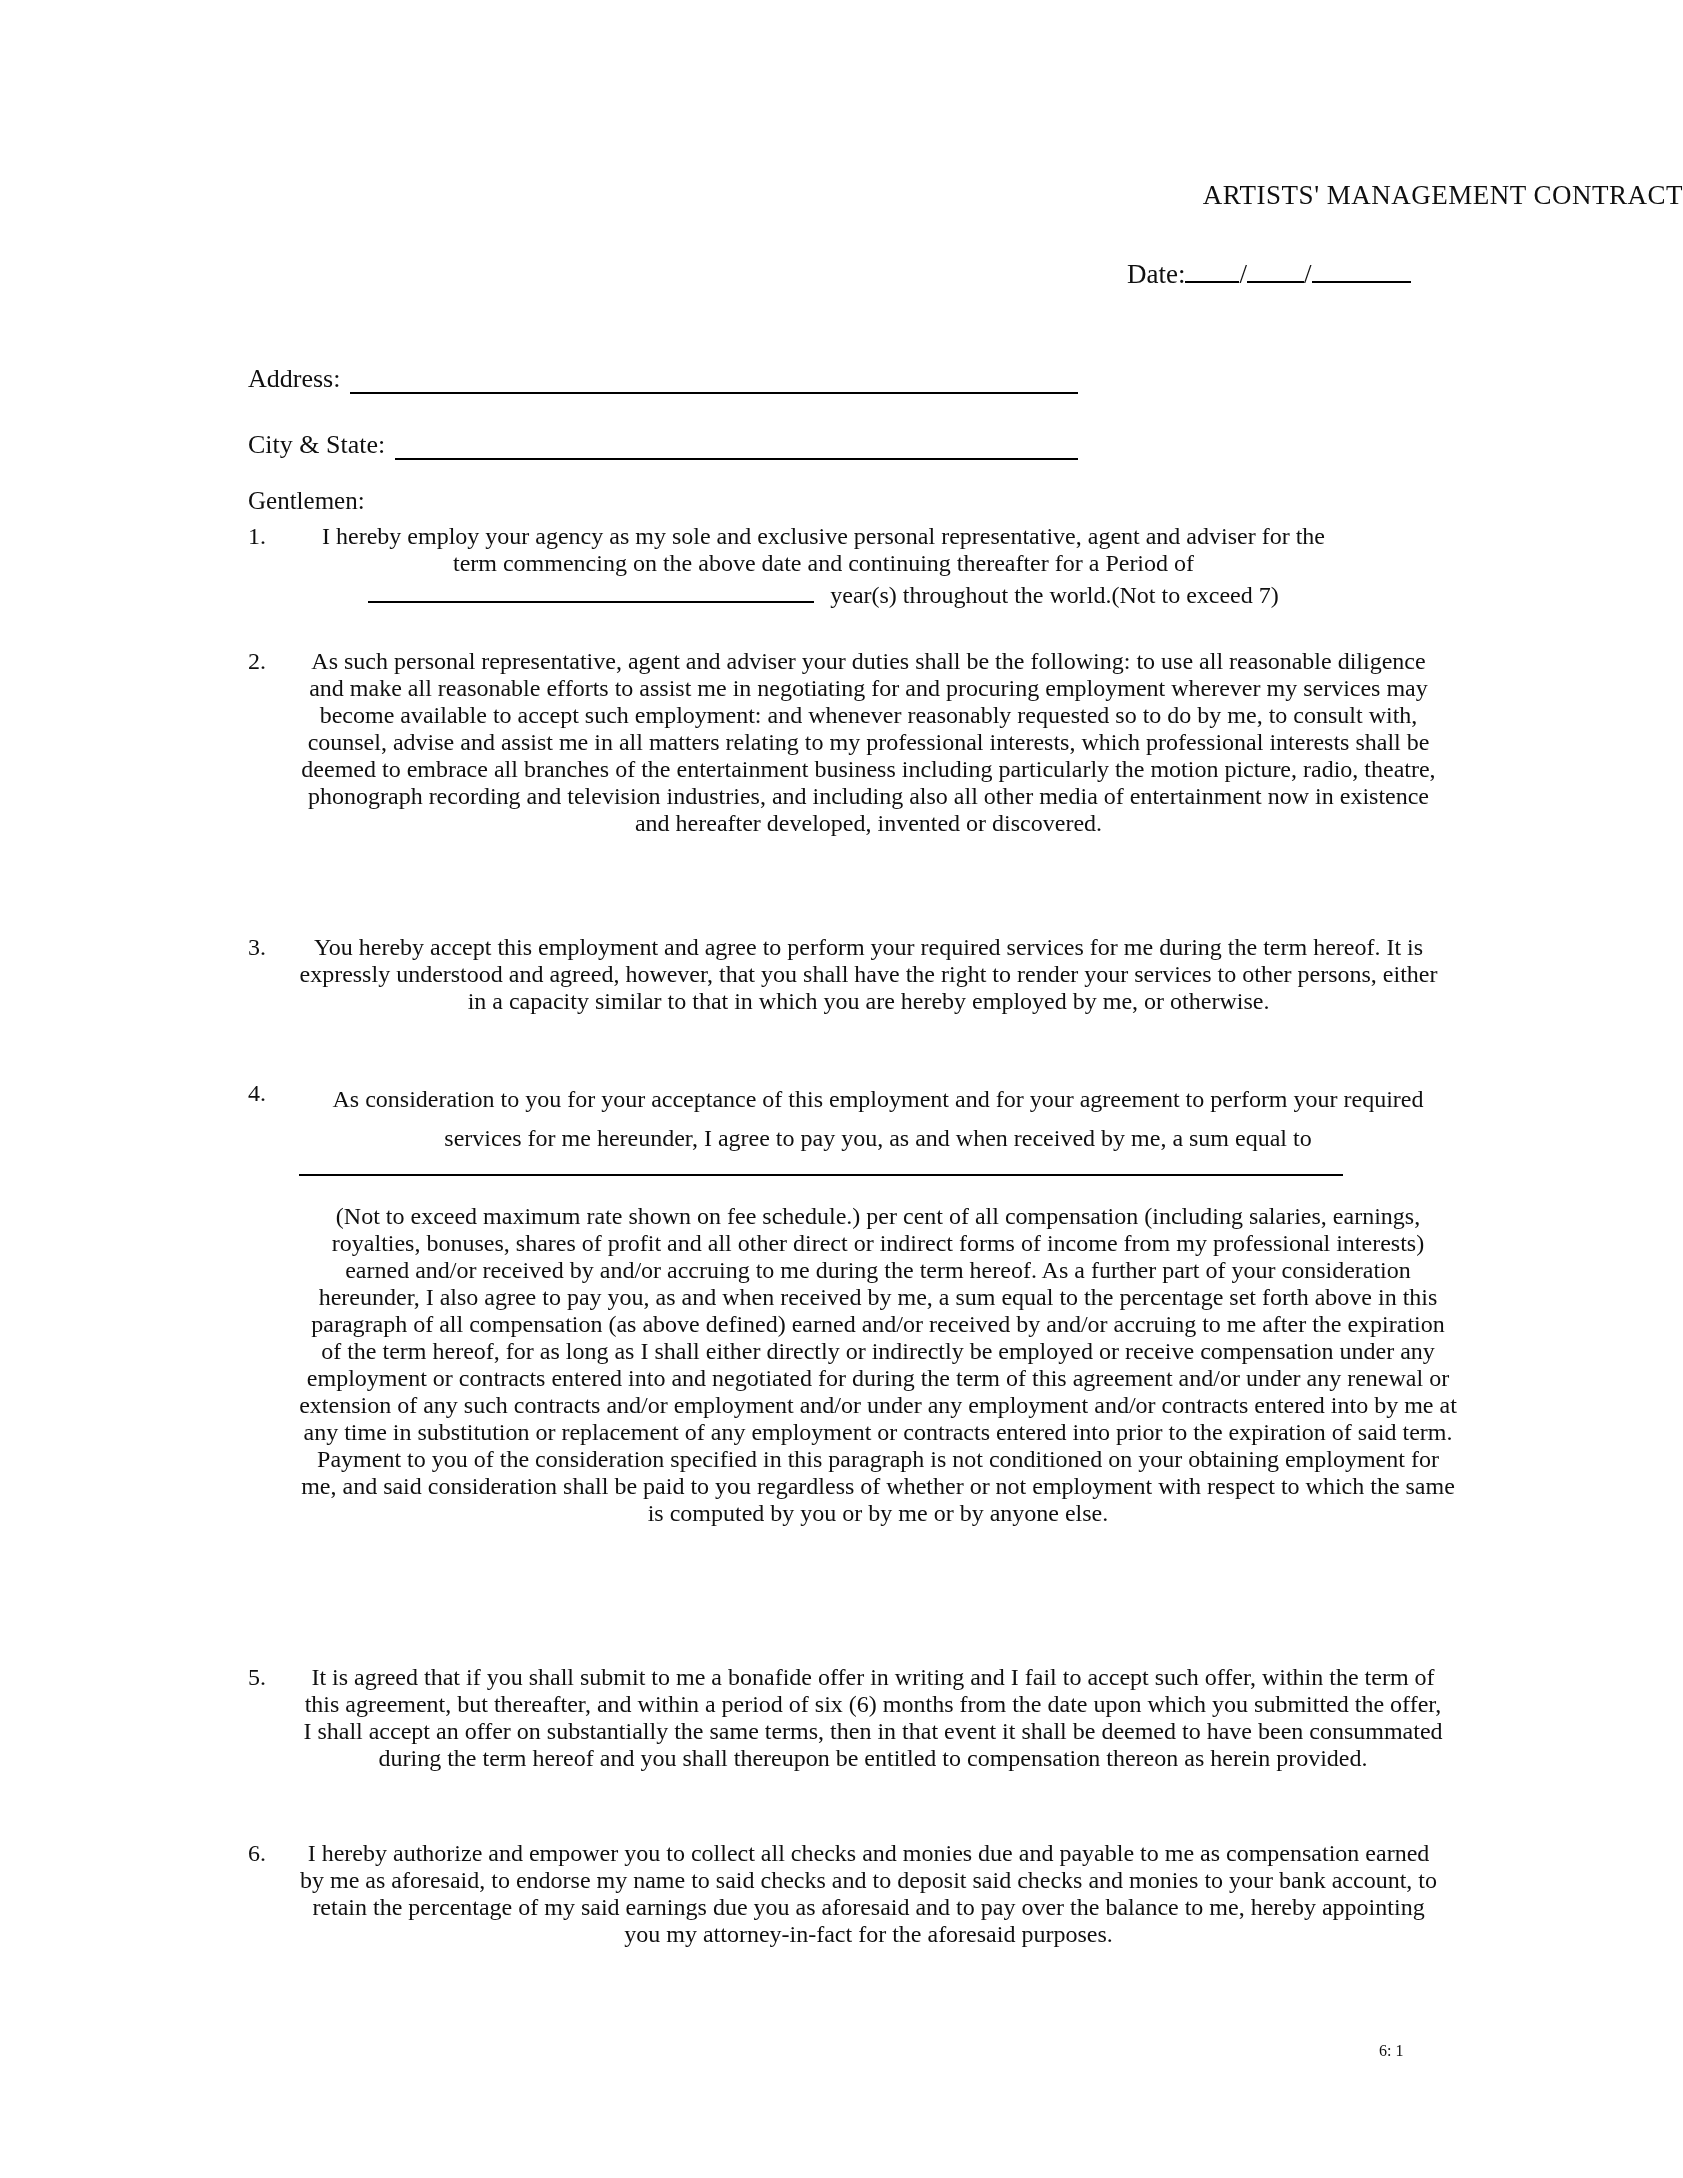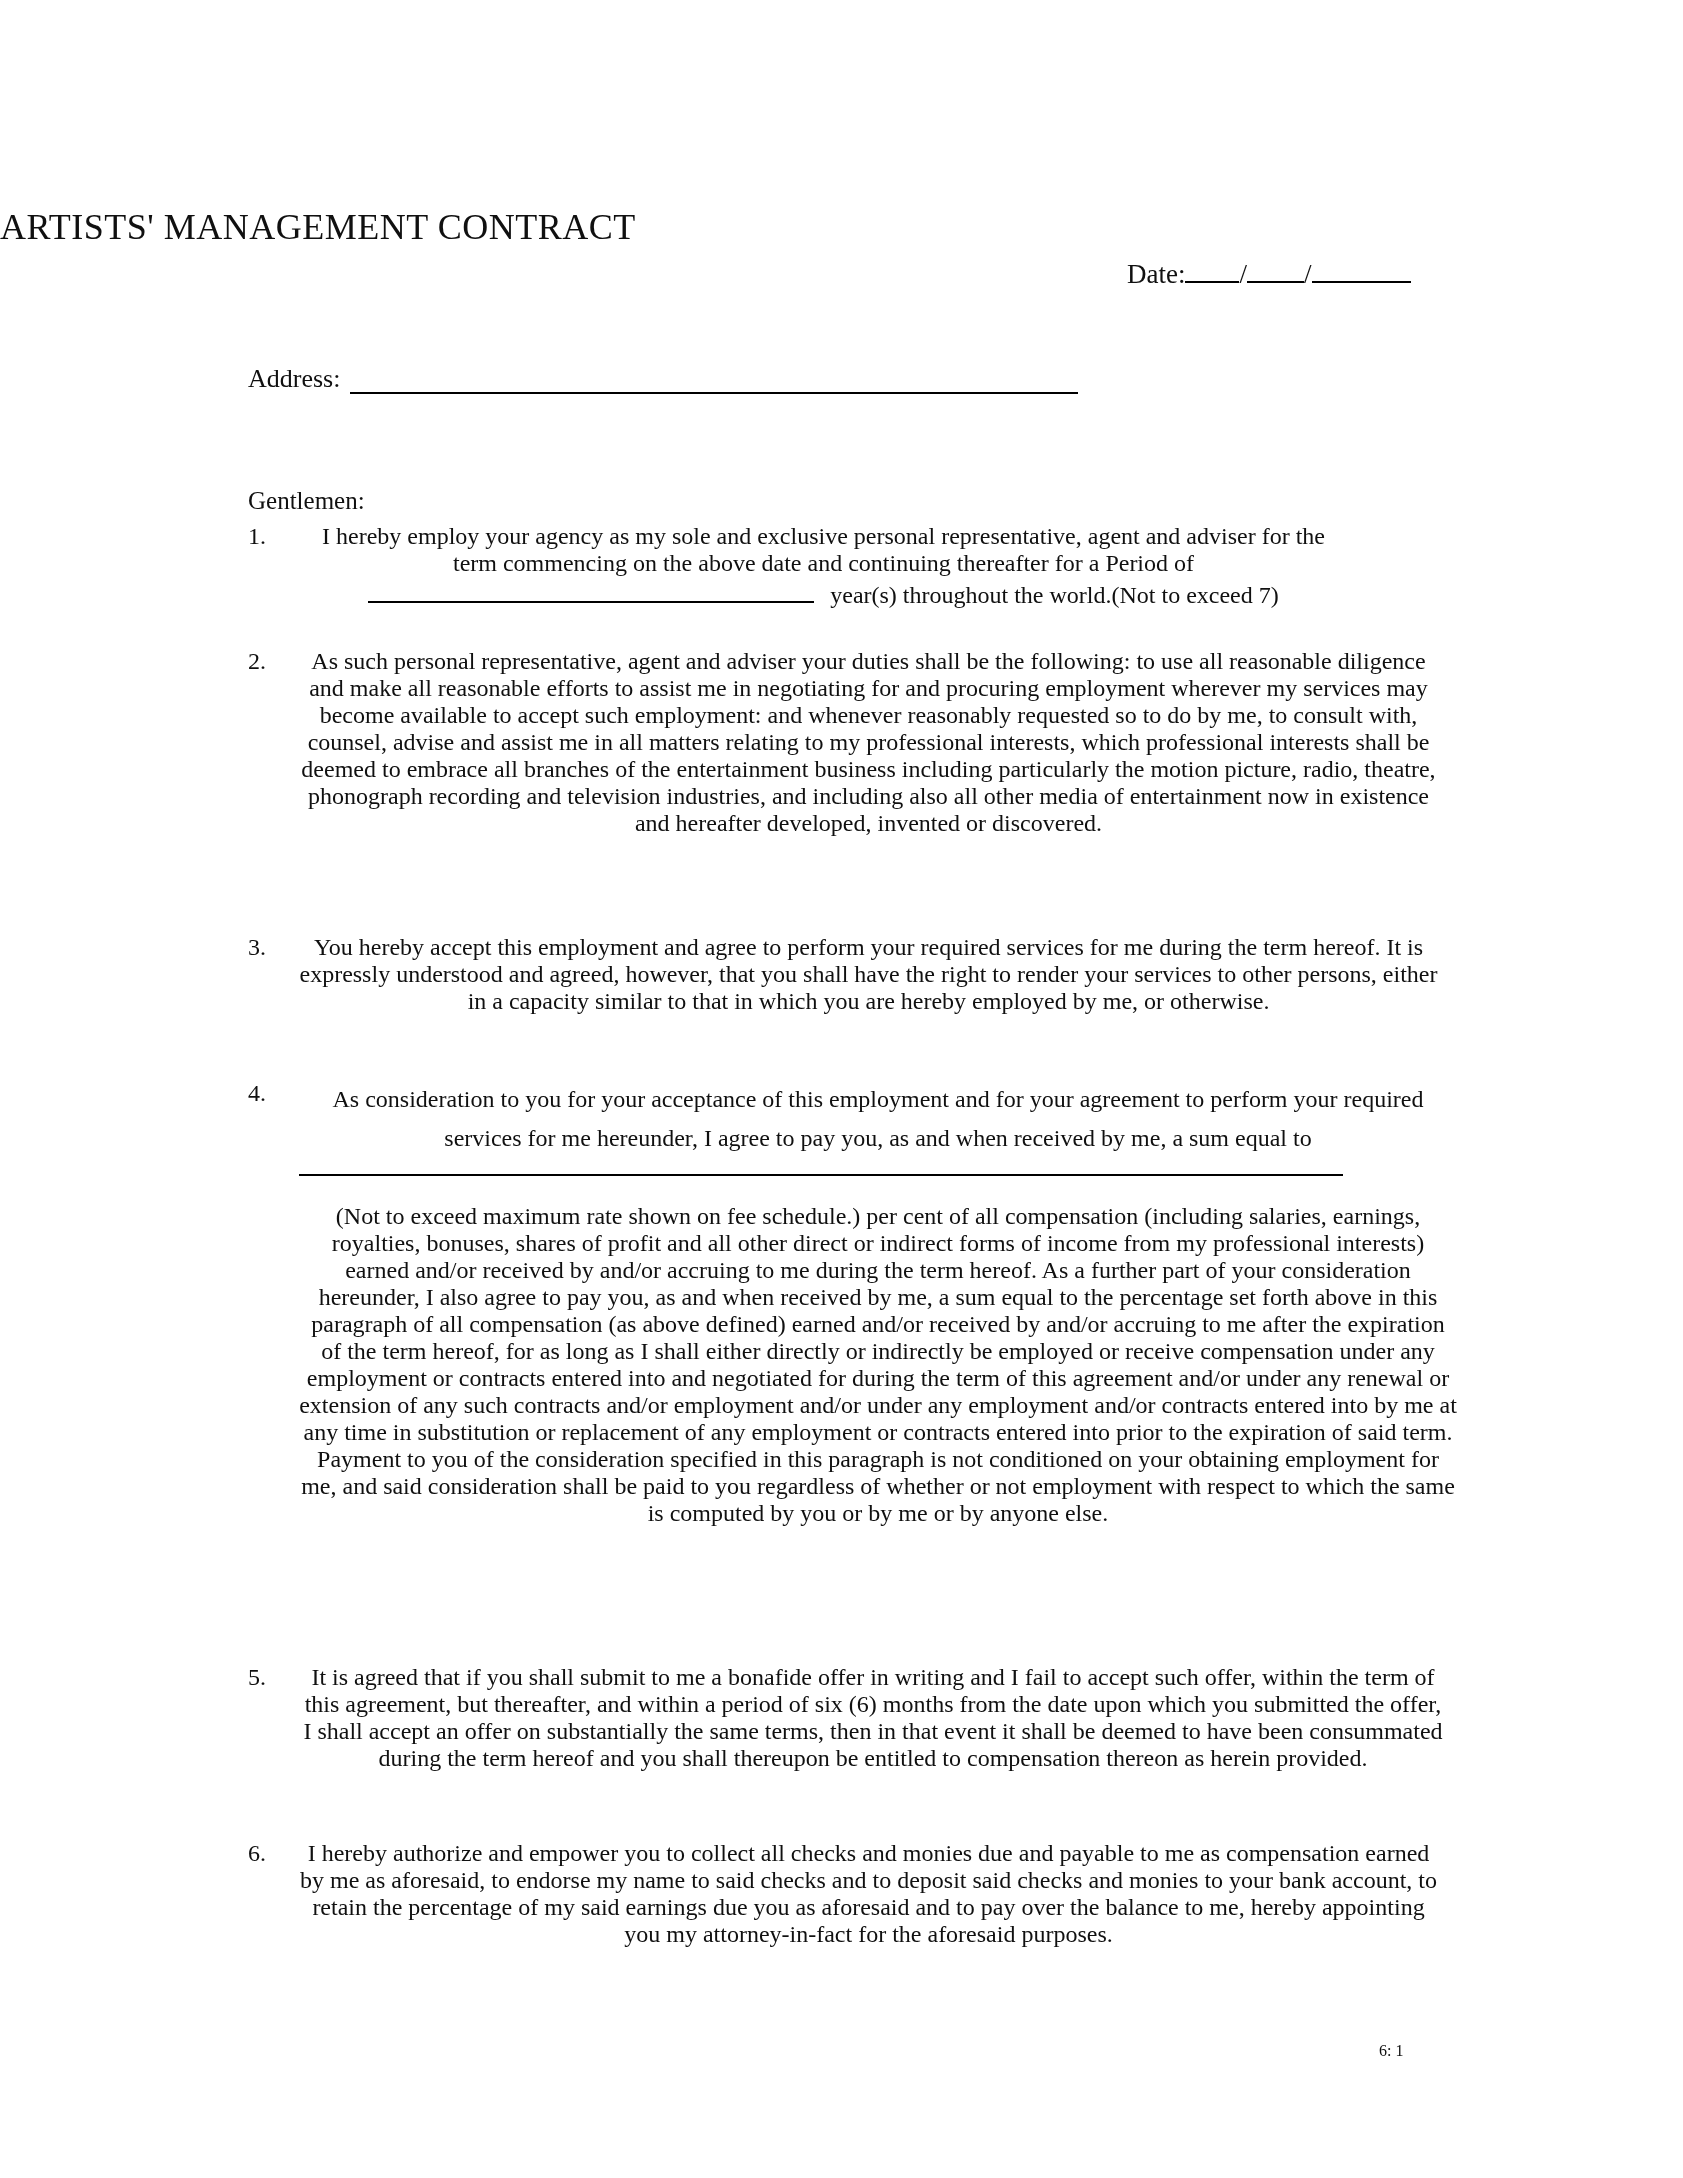--- a/index.html
+++ b/index.html
@@ -6,25 +6,25 @@
   .page {
     position: relative;
     width: 1683px;
     height: 2178px;
     background: #ffffff;
     color: #101010;
     font-family: "Liberation Serif", "DejaVu Serif", serif;
   }
   .title {
     position: absolute;
-    top: 206px;
+    top: 180px;
     left: 0;
     width: 100%;
-    text-align: left;
-    font-size: 36px;
+    text-align: right;
+    font-size: 27px;
     letter-spacing: 0.5px;
     white-space: nowrap;
   }
   .date-row {
     position: absolute;
     top: 257px;
     left: 1127px;
     font-size: 27px;
     white-space: nowrap;
   }
@@ -92,20 +92,24 @@
   <div class="title">ARTISTS' MANAGEMENT CONTRACT</div>
 
   <div class="date-row"><span>Date:</span><span class="blank" style="width:54px"></span><span>/</span><span class="blank" style="width:57px"></span><span>/</span><span class="blank" style="width:99px"></span></div>
 
 
   <div class="field" style="top:362px">
     <span class="flabel">Address:</span>
     <span class="fill"></span>
   </div>
 
+  <div class="field" style="top:428px">
+    <span class="flabel">City &amp; State:</span>
+    <span class="fill"></span>
+  </div>
 
   <div class="salutation">Gentlemen:</div>
 
   <div class="clause" style="top:523px">
     <span class="num">1.</span>
     <div class="cbody" style="width:1049px">
       <span>I hereby employ your agency as my sole and exclusive personal representative, agent and adviser for the term commencing on the above date and continuing thereafter for a Period of</span>
       <span class="blank" style="width:446px"></span>
       <span class="after-blank">year(s) throughout the world.(Not to exceed 7)</span>
     </div>

